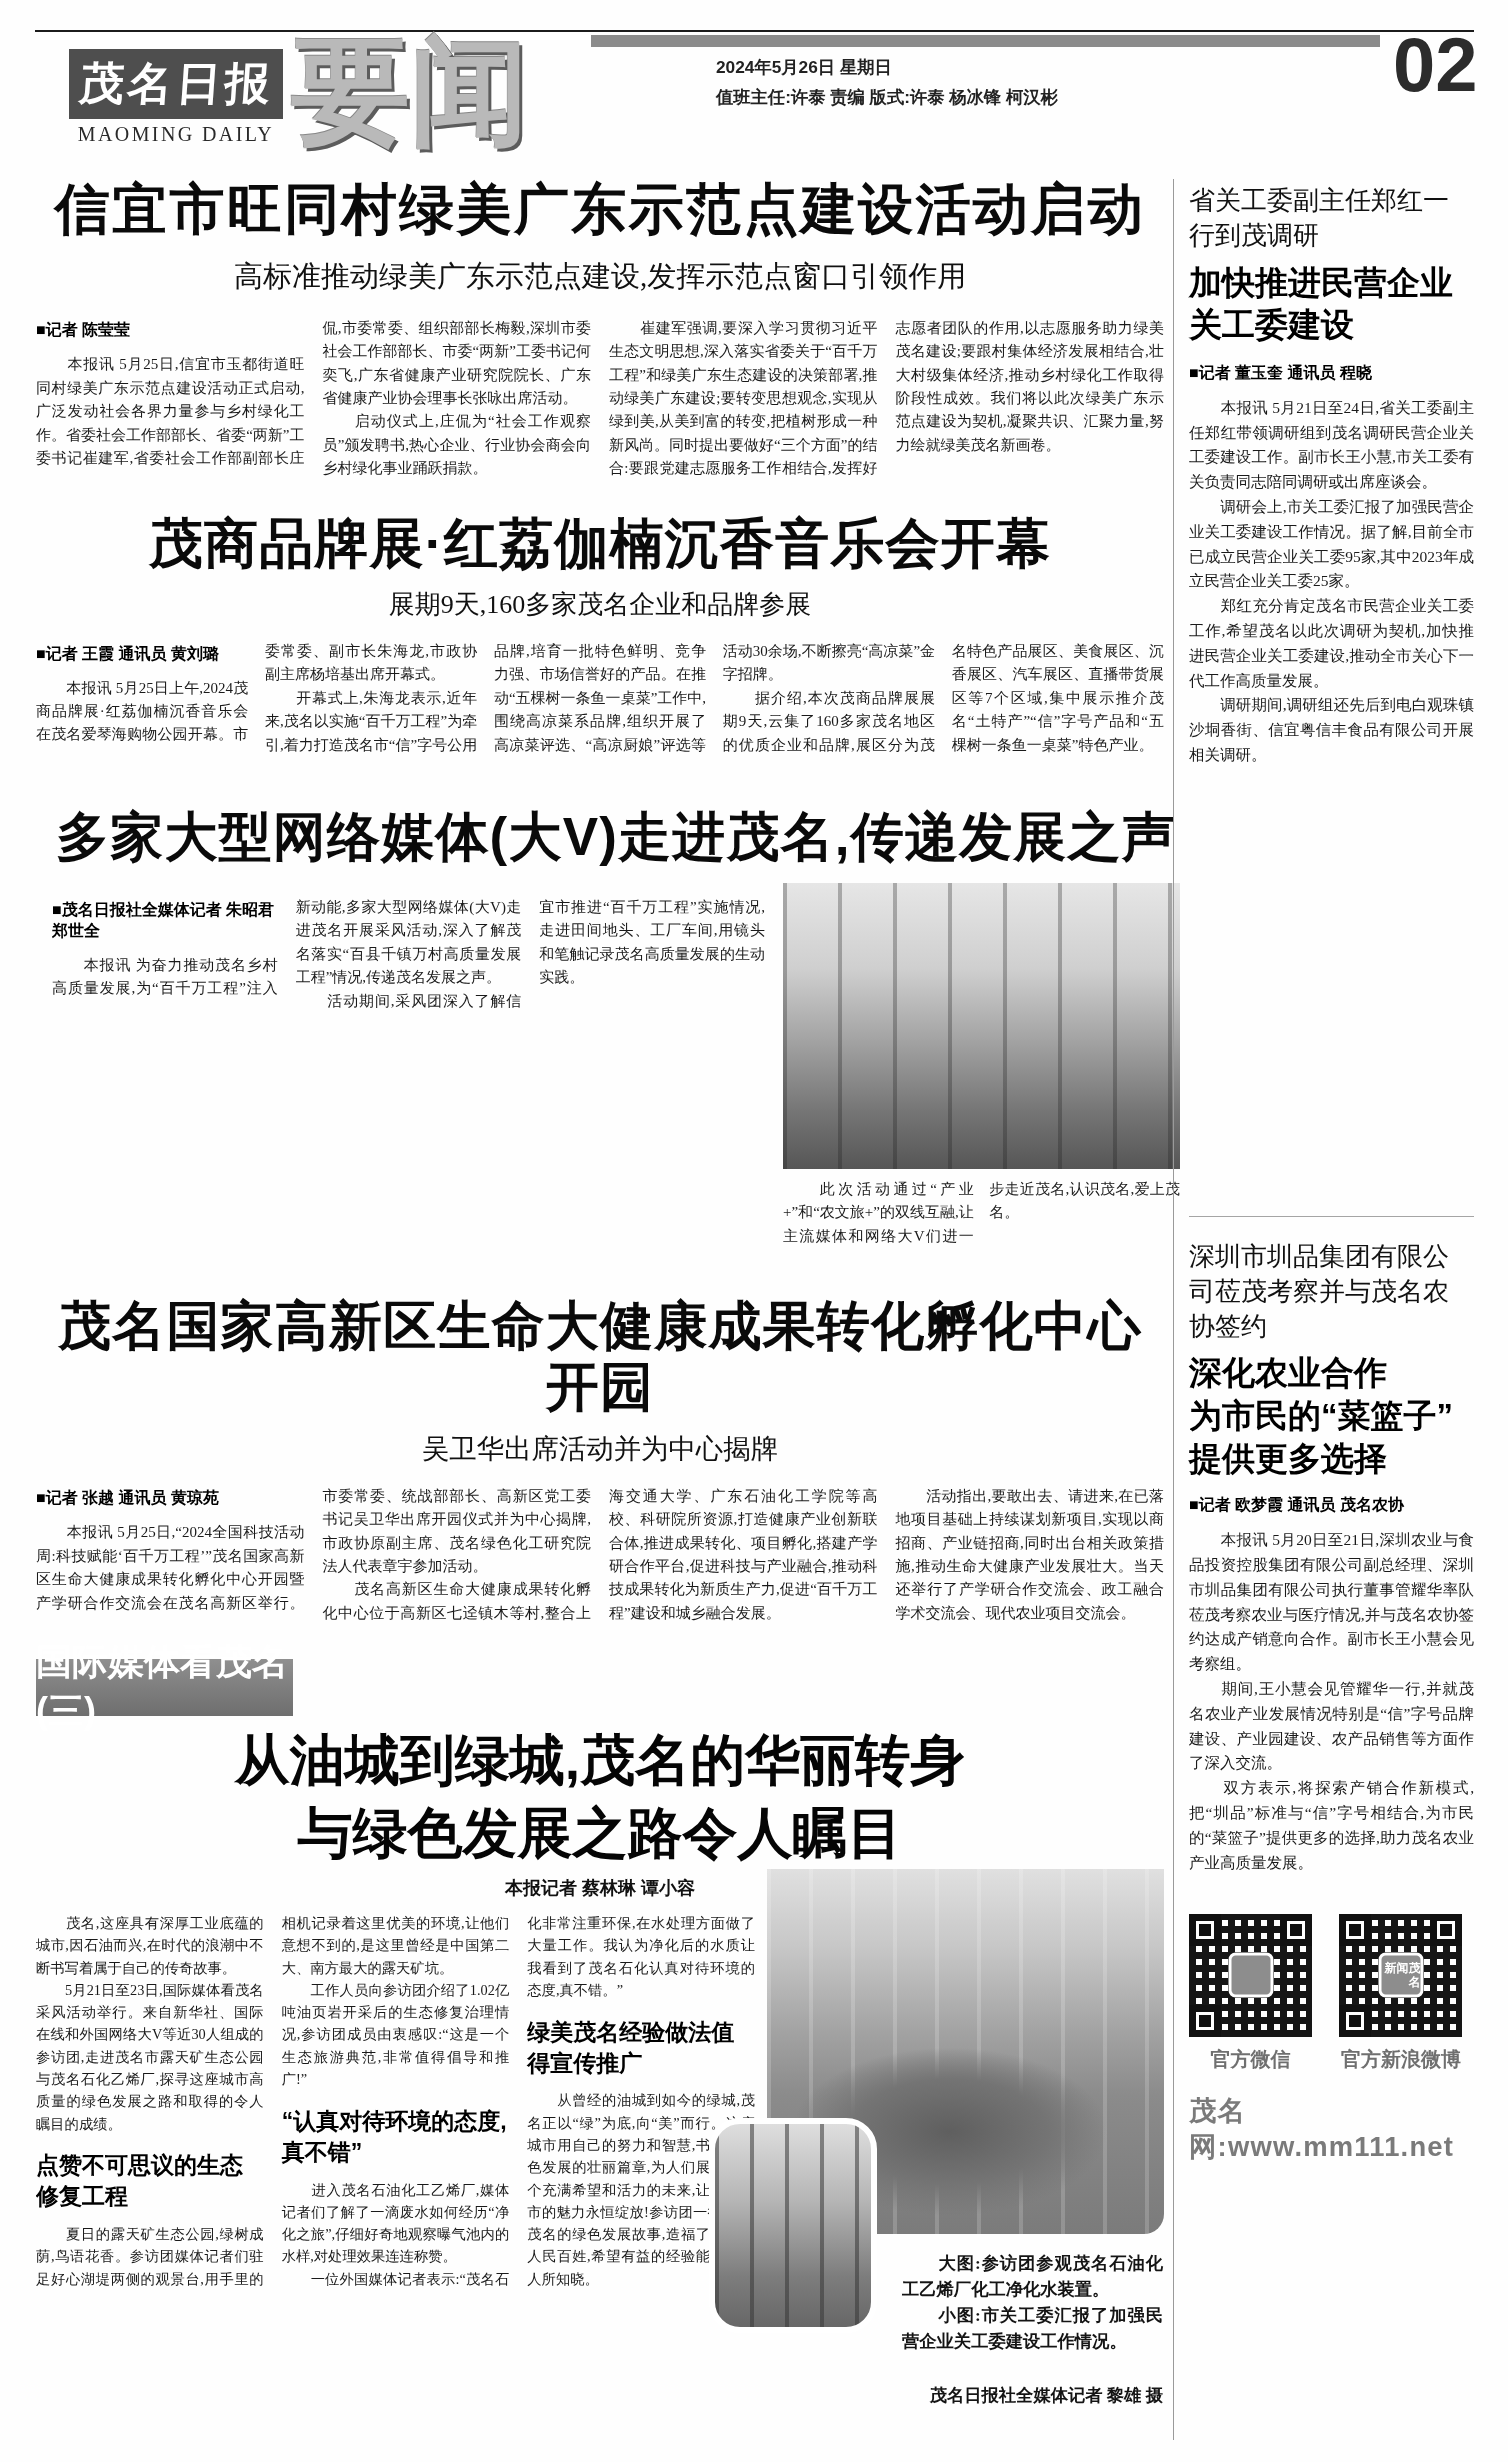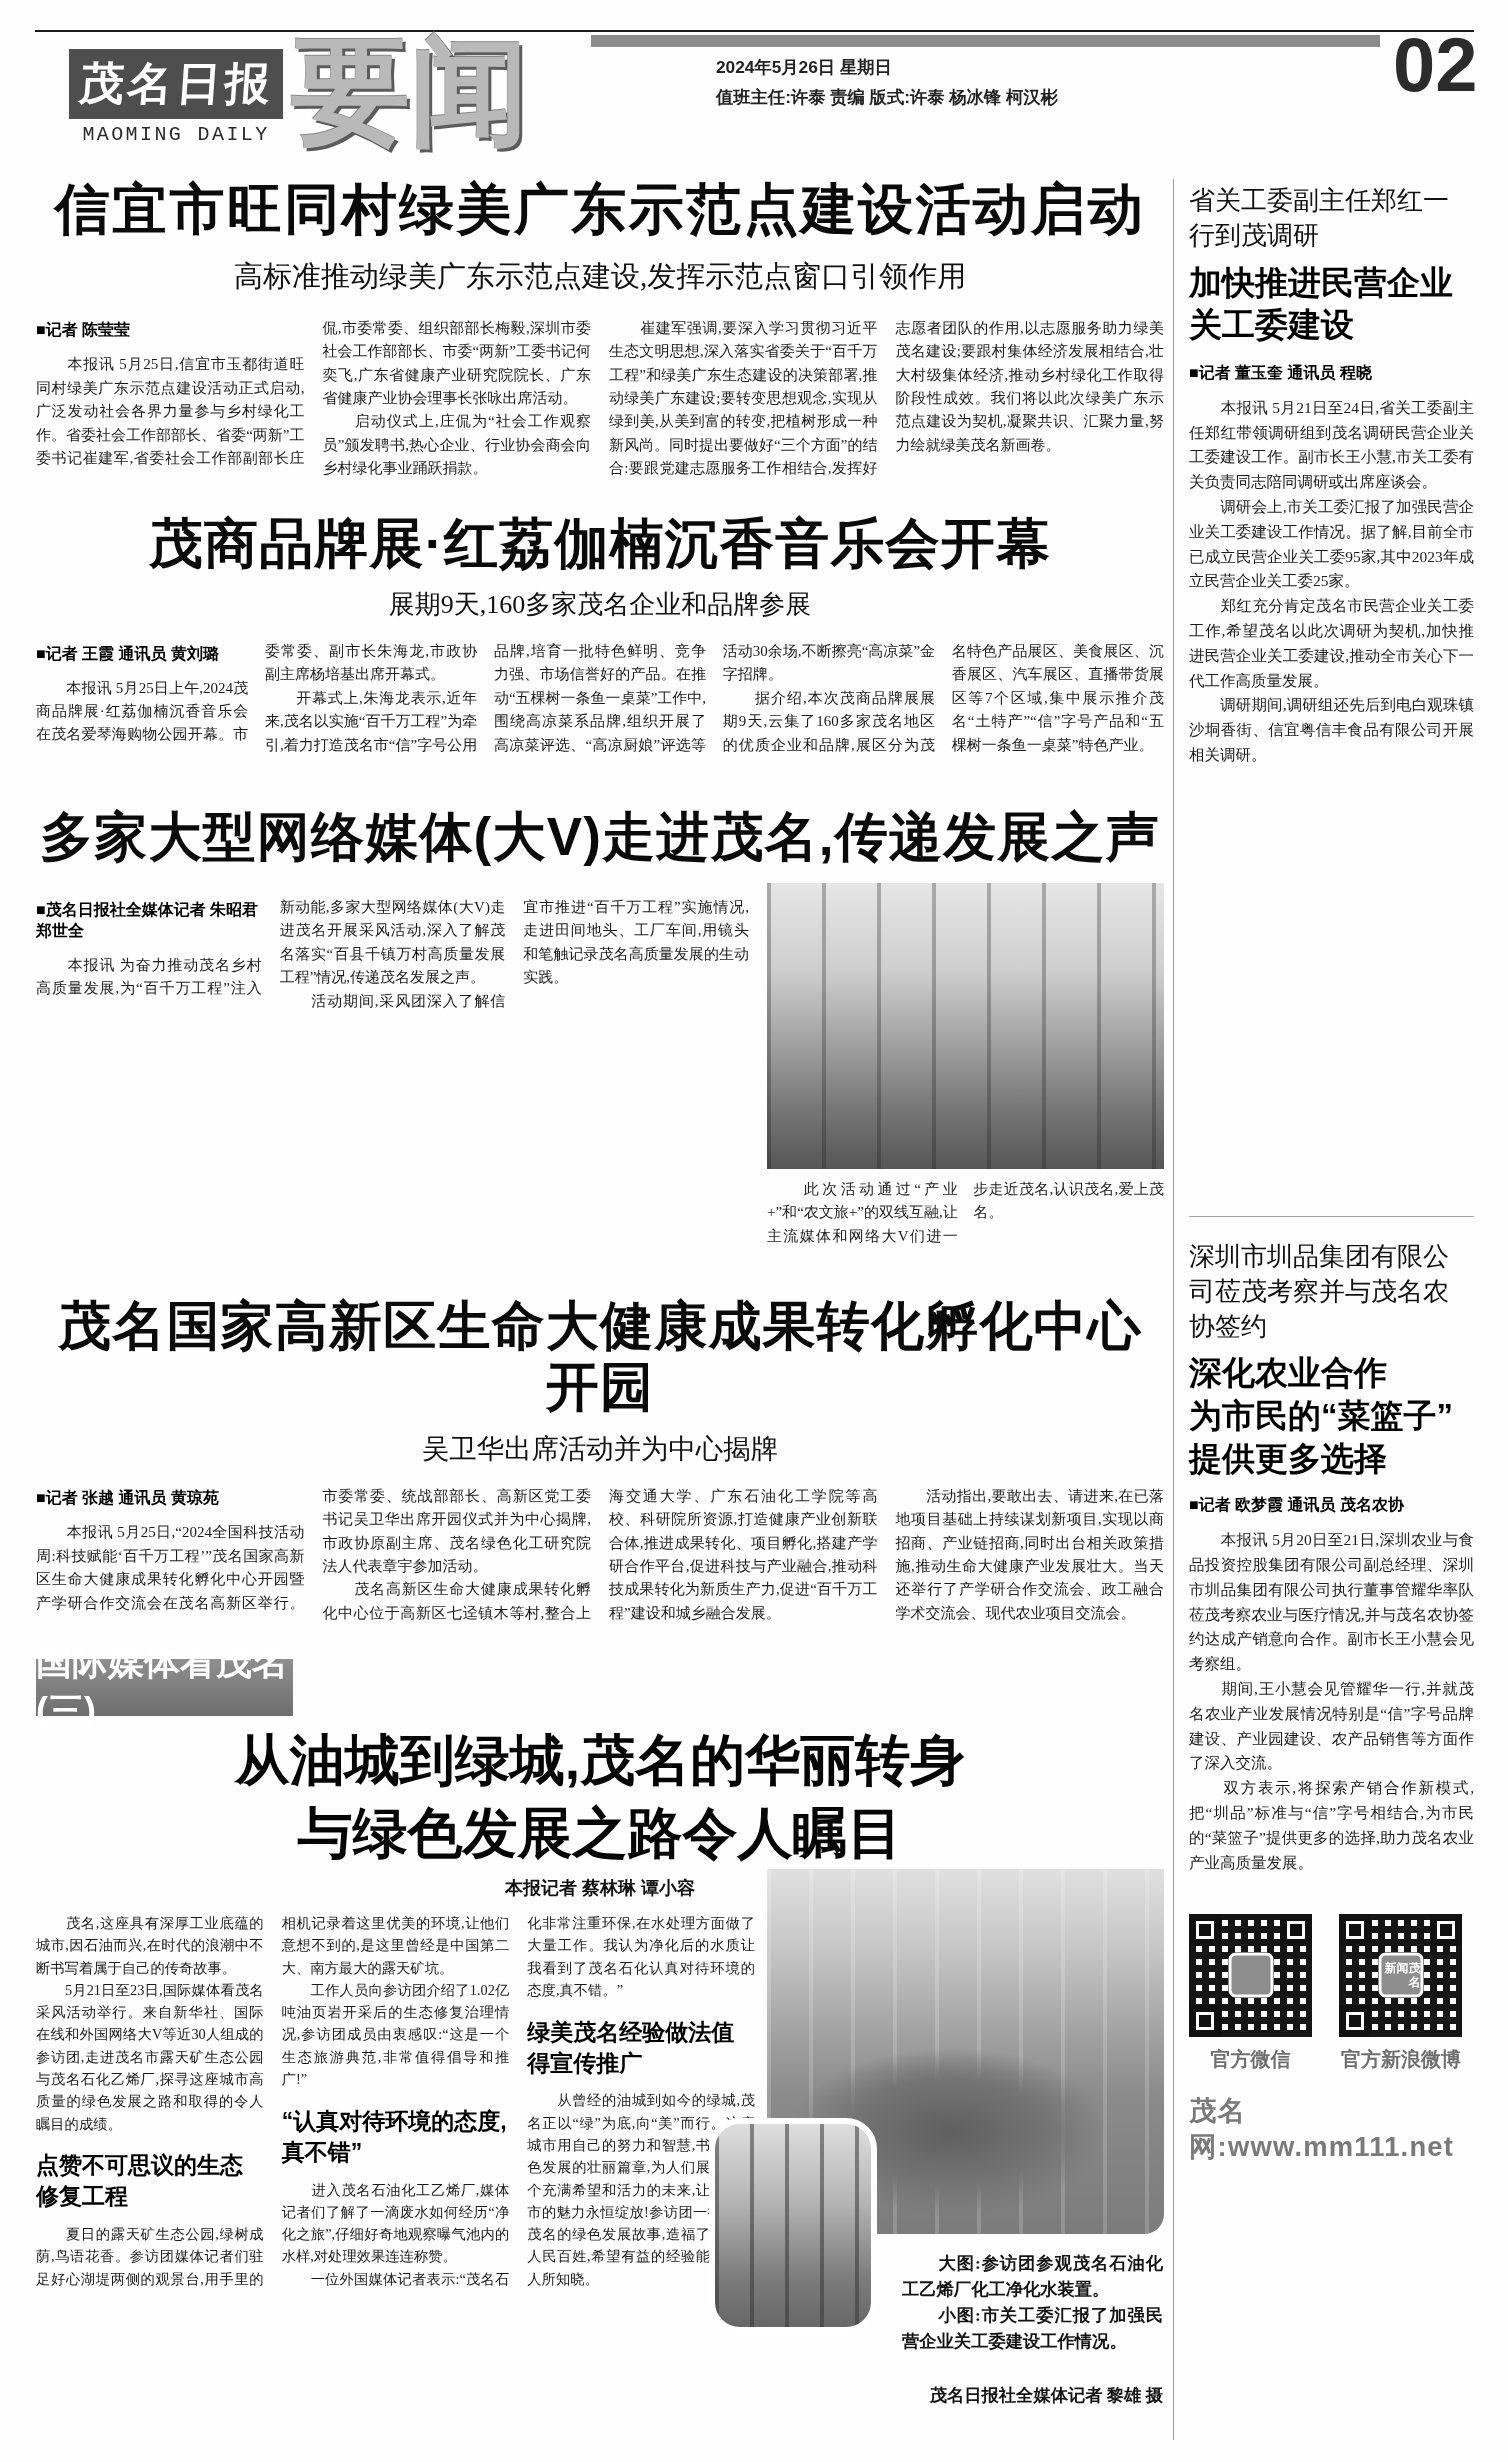--- a/index.html
+++ b/index.html
@@ -7,21 +7,21 @@
         font-family:"Liberation Serif",serif;color:#141414;}
   .abs{position:absolute;}
   
   #top-rule{left:35px;top:30px;width:1439px;height:2.4px;background:#1b1b1b;}
   #top-bar{left:591px;top:35px;width:789px;height:12px;background:#8b8b8b;}
   #logo-box{left:69px;top:49px;width:214px;height:70px;background:#4e4e4e;
             display:flex;align-items:center;justify-content:center;}
   #logo-cn{color:#fff;font-size:45px;font-weight:bold;letter-spacing:3.6px;
            font-family:"Liberation Serif",serif;transform:skewX(-4deg);}
   #logo-en{left:69px;top:123px;width:214px;text-align:center;font-size:20px;letter-spacing:2.4px;
-           color:#2a2a2a;font-family:Liberation Mono, monospace;}
+           color:#2a2a2a;font-family:Liberation Serif, serif;}
   #section-big{left:291px;top:31px;font-size:119px;line-height:1;font-weight:bold;
                font-family:"Liberation Sans",sans-serif;color:#b9b9b9;
                text-shadow:3px 3px 0 #5c5c5c,-0.6px -0.6px 0 #888;}
   #dateline{left:716px;top:55px;width:662px;
             font-family:"Liberation Sans",sans-serif;font-weight:bold;color:#222;}
   #dateline .dl1{font-size:17.3px;margin-bottom:6px;}
   #dateline .dl2{font-size:17.3px;}
   #pagenum{left:1393px;top:27.4px;font-size:76px;font-weight:bold;color:#2c2c2c;
            font-family:"Liberation Sans",sans-serif;line-height:1;}
   
@@ -38,21 +38,21 @@
   #a1{left:36px;top:178px;width:1128px;height:322px;}
   #a1 .headline{font-size:55px;letter-spacing:2.4px;}
   #a1 .subtitle{font-size:29px;margin-top:15.5px;}
   #a1-body{margin-top:20px;height:179px;overflow:hidden;}
   
   #a2{left:36px;top:512px;width:1128px;height:286px;}
   #a2 .headline{font-size:54px;letter-spacing:1.2px;}
   #a2 .subtitle{font-size:26px;margin-top:13px;}
   #a2-body{margin-top:18px;height:156px;overflow:hidden;font-size:14.3px;}
   
-  #a3{left:36px;top:807px;width:1128px;height:483px;}
+  #a3{left:52px;top:807px;width:1128px;height:483px;}
   #a3 .headline{font-size:53px;letter-spacing:1.2px;}
   #a3-left{position:absolute;left:0;top:89px;width:713px;height:385px;overflow:hidden;}
   #a3-photo{position:absolute;left:731px;top:76px;width:397px;height:286px;
             background:
               repeating-linear-gradient(90deg,rgba(30,30,30,.30) 0 4.2px,rgba(255,255,255,0) 4.2px 55px),
               linear-gradient(180deg,#e6e6e6 0%,#cfcfcf 30%,#a3a3a3 55%,#757575 80%,#565656 100%);}
   #a3-under{position:absolute;left:731px;top:371px;width:397px;height:106px;overflow:hidden;
             columns:2;column-gap:15.5px;}
   
   #a4{left:36px;top:1296px;width:1128px;height:352px;}

